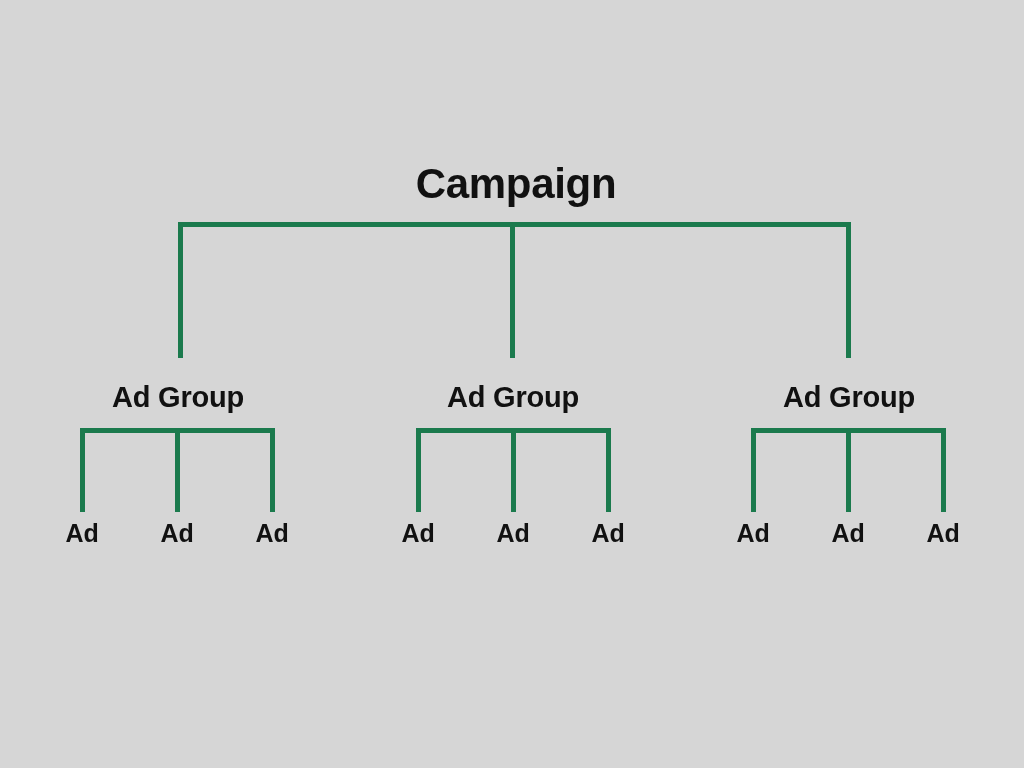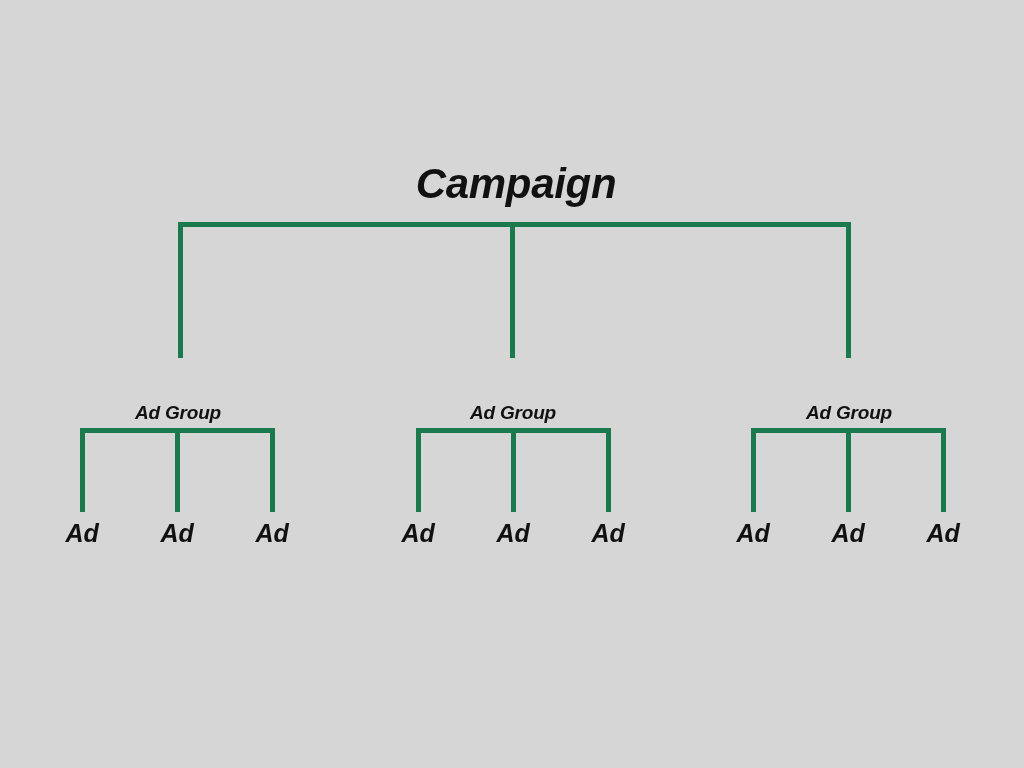--- a/index.html
+++ b/index.html
@@ -12,21 +12,20 @@
     height: 768px;
     background: #d6d6d6;
     font-family: "Liberation Sans", sans-serif;
     overflow: hidden;
   }
   #diagram-canvas {
     position: relative;
     width: 864px;
     height: 768px;
     background: #d6d6d6;
-    font-style: italic;
   }
   
   .line {
     position: absolute;
     background: #1b7a4d;
   }
   .line-h { height: 5px; }
   .line-v { width: 5px; }
 
   
@@ -37,23 +36,22 @@
     white-space: nowrap;
     text-align: center;
     transform: translateX(-50%);
     line-height: 1;
   }
   .node-root {
     font-size: 42px;
     letter-spacing: -0.3px;
   }
   .node-group {
-    font-size: 19px;
+    font-size: 29px;
     letter-spacing: -0.2px;
-    margin-top: 20px;
   }
   .node-leaf {
     font-size: 25px;
     letter-spacing: -0.2px;
     text-align: right;
   }
 </style>
 </head>
 <body style="background: rgb(214, 214, 214);">
 

